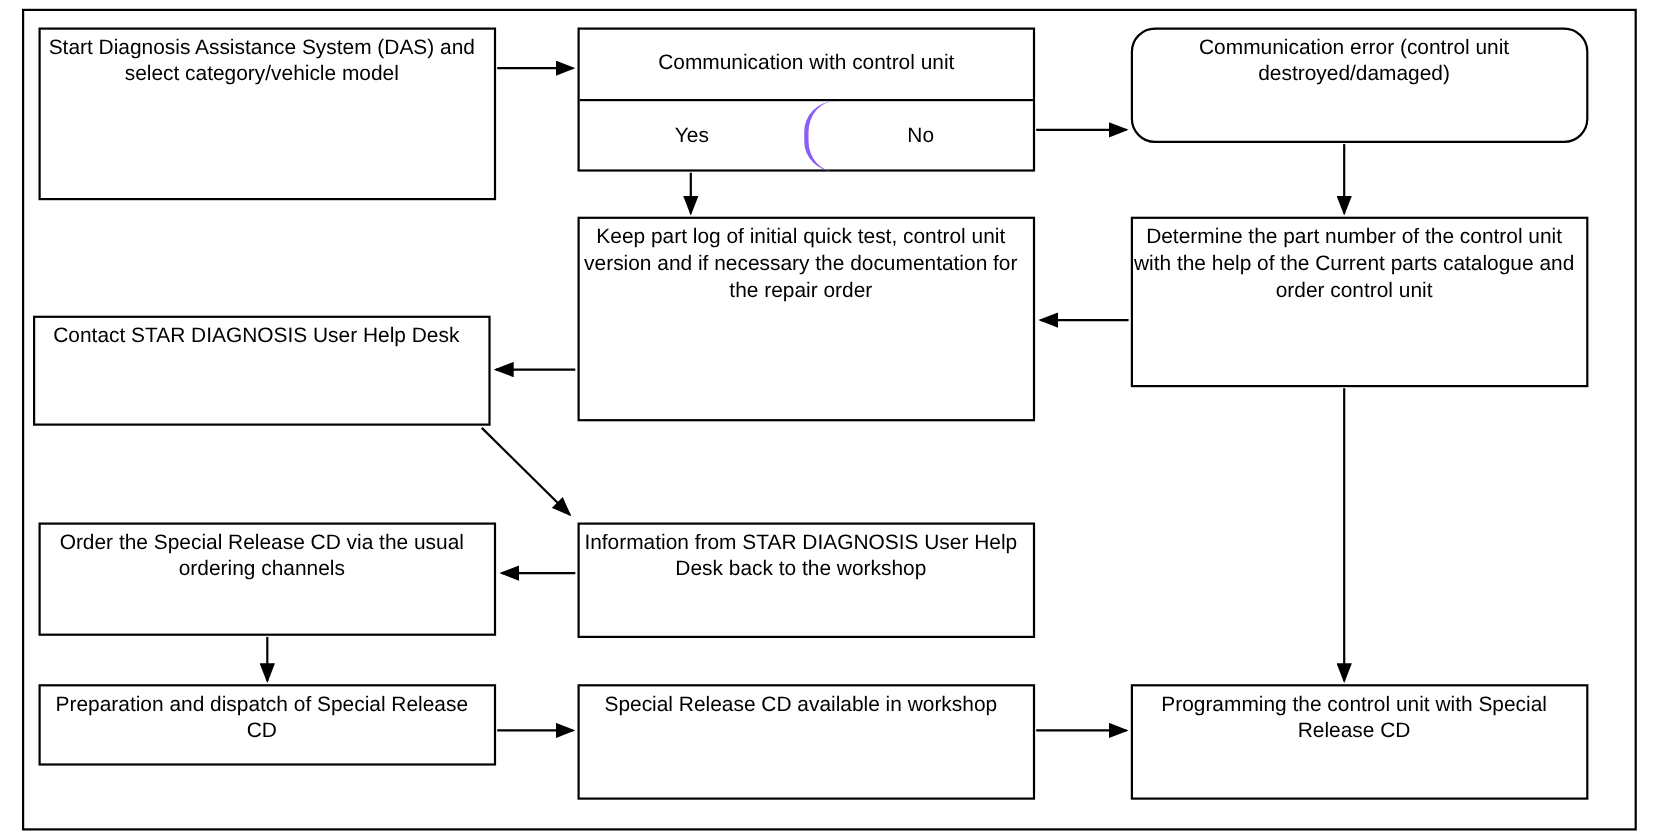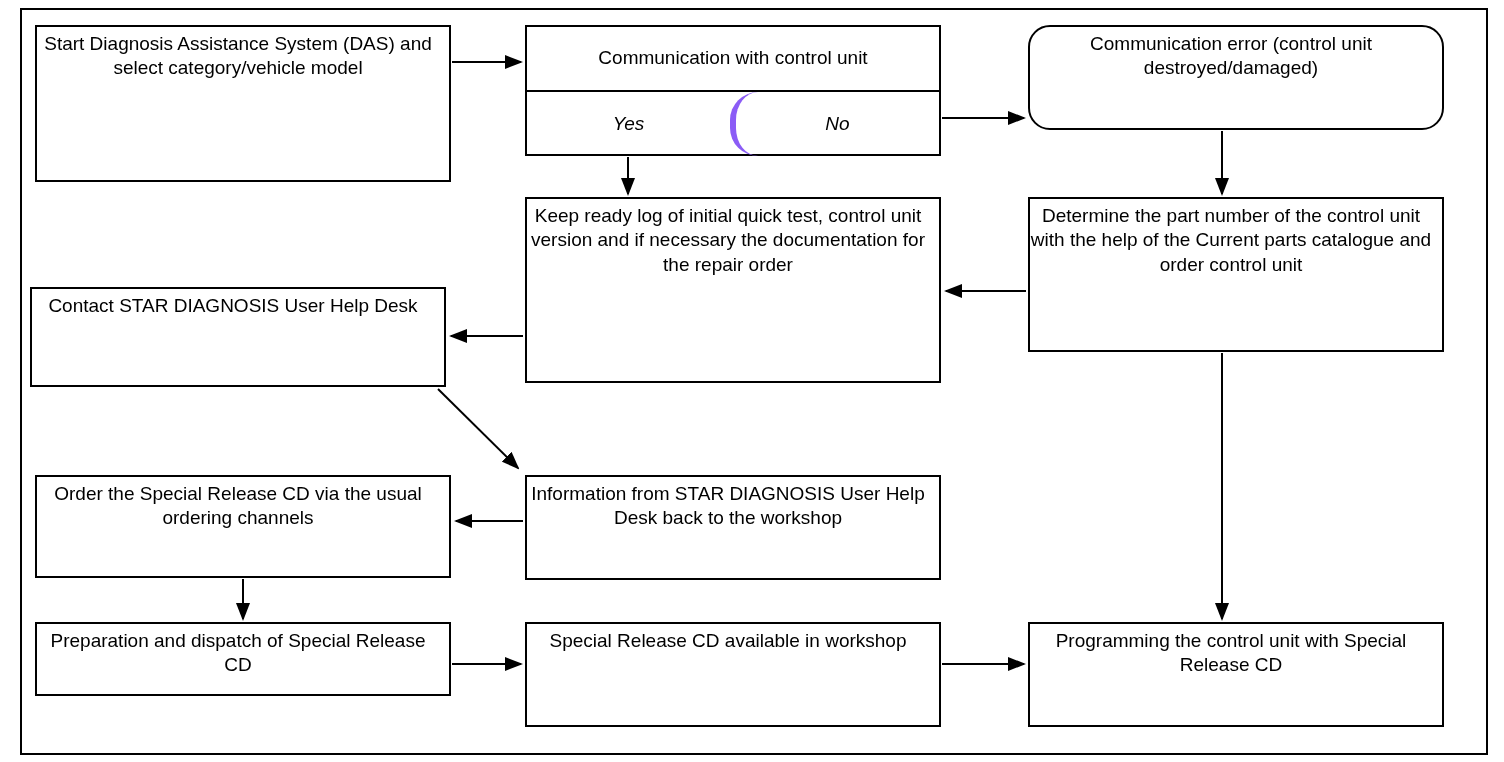--- a/index.html
+++ b/index.html
@@ -36,29 +36,28 @@
     height: 65px;
     display: flex;
     align-items: center;
     justify-content: center;
     border-bottom: 2px solid #000000;
     padding: 12px 10px;
   }
   .split-row {
     display: flex;
     height: 64px;
-    font-style: italic;
   }
   .split-cell {
     flex: 1;
     display: flex;
     align-items: center;
     justify-content: center;
   }
-  .split-cell.no-cell { border-left: 6px solid #8b5cf6; border-radius: 28px; }
+  .split-cell.no-cell { border-left: 4px solid #8b5cf6; border-radius: 28px; }
   .arrow-layer {
     position: absolute;
     left: 0; top: 0;
     width: 1504px; height: 762px;
     pointer-events: none;
   }
 </style>
 </head>
 <body>
 
@@ -82,21 +81,21 @@
         <span>No</span>
       </div>
     </div>
   </div>
 
   <div class="node" style="left:1028px; top:25px; width:416px; height:105px;border-radius:22px;">
     <span>Communication error (control unit destroyed/damaged)</span>
   </div>
 
   <div class="node" style="left:525px; top:197px; width:416px; height:186px;">
-    <span>Keep ready log of initial quick test, control unit version and if necessary the documentation for the repair order</span>
+    <span>Keep part log of initial quick test, control unit version and if necessary the documentation for the repair order</span>
   </div>
 
   <div class="node" style="left:1028px; top:197px; width:416px; height:155px;">
     <span>Determine the part number of the control unit with the help of the Current parts catalogue and order control unit</span>
   </div>
 
   <div class="node" style="left:30px; top:287px; width:416px; height:100px;">
     <span>Contact STAR DIAGNOSIS User Help Desk</span>
   </div>
 

